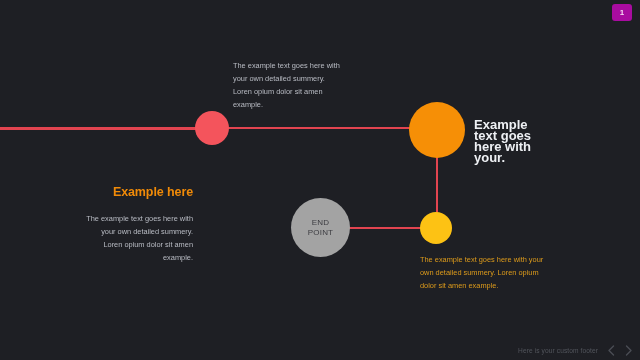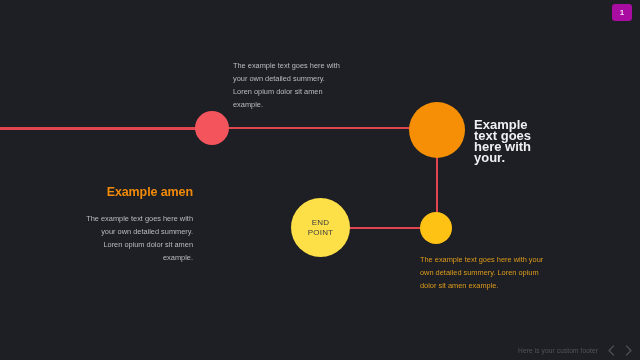--- a/index.html
+++ b/index.html
@@ -43,21 +43,21 @@
     background: #f68f06;
   }
   #node-yellow {
     left: 420px; top: 212px;
     width: 32px; height: 32px;
     background: #fdc214;
   }
   #node-endpoint {
     left: 291px; top: 198px;
     width: 59px; height: 59px;
-    background: #fde047;
+    background: #a3a3a3;
     display: flex;
     align-items: center;
     justify-content: center;
   }
   #endpoint-label {
     color: #3c3c41;
     font-size: 8px;
     line-height: 10px;
     text-align: center;
     letter-spacing: 0.2px;
@@ -165,21 +165,21 @@
   <div class="node" id="node-yellow"></div>
   <div class="node" id="node-endpoint">
     <div id="endpoint-label">END<br>POINT</div>
   </div>
 
   <div class="body-text" id="text-top">The example text goes here with your own detailed summery. Loren opium dolor sit amen example.</div>
 
   <div id="text-orange-label">Example text goes here with your.</div>
 
   <div id="text-left-block">
-    <div id="left-heading">Example amen</div>
+    <div id="left-heading">Example here</div>
     <div id="left-body">The example text goes here with your own detailed summery. Loren opium dolor sit amen example.</div>
   </div>
 
   <div class="body-text" id="text-bottom-right">The example text goes here with your own detailed summery. Loren opium dolor sit amen example.</div>
 
   <div id="slide-badge">
     <span id="slide-badge-number">1</span>
   </div>
 
   <div id="footer">

